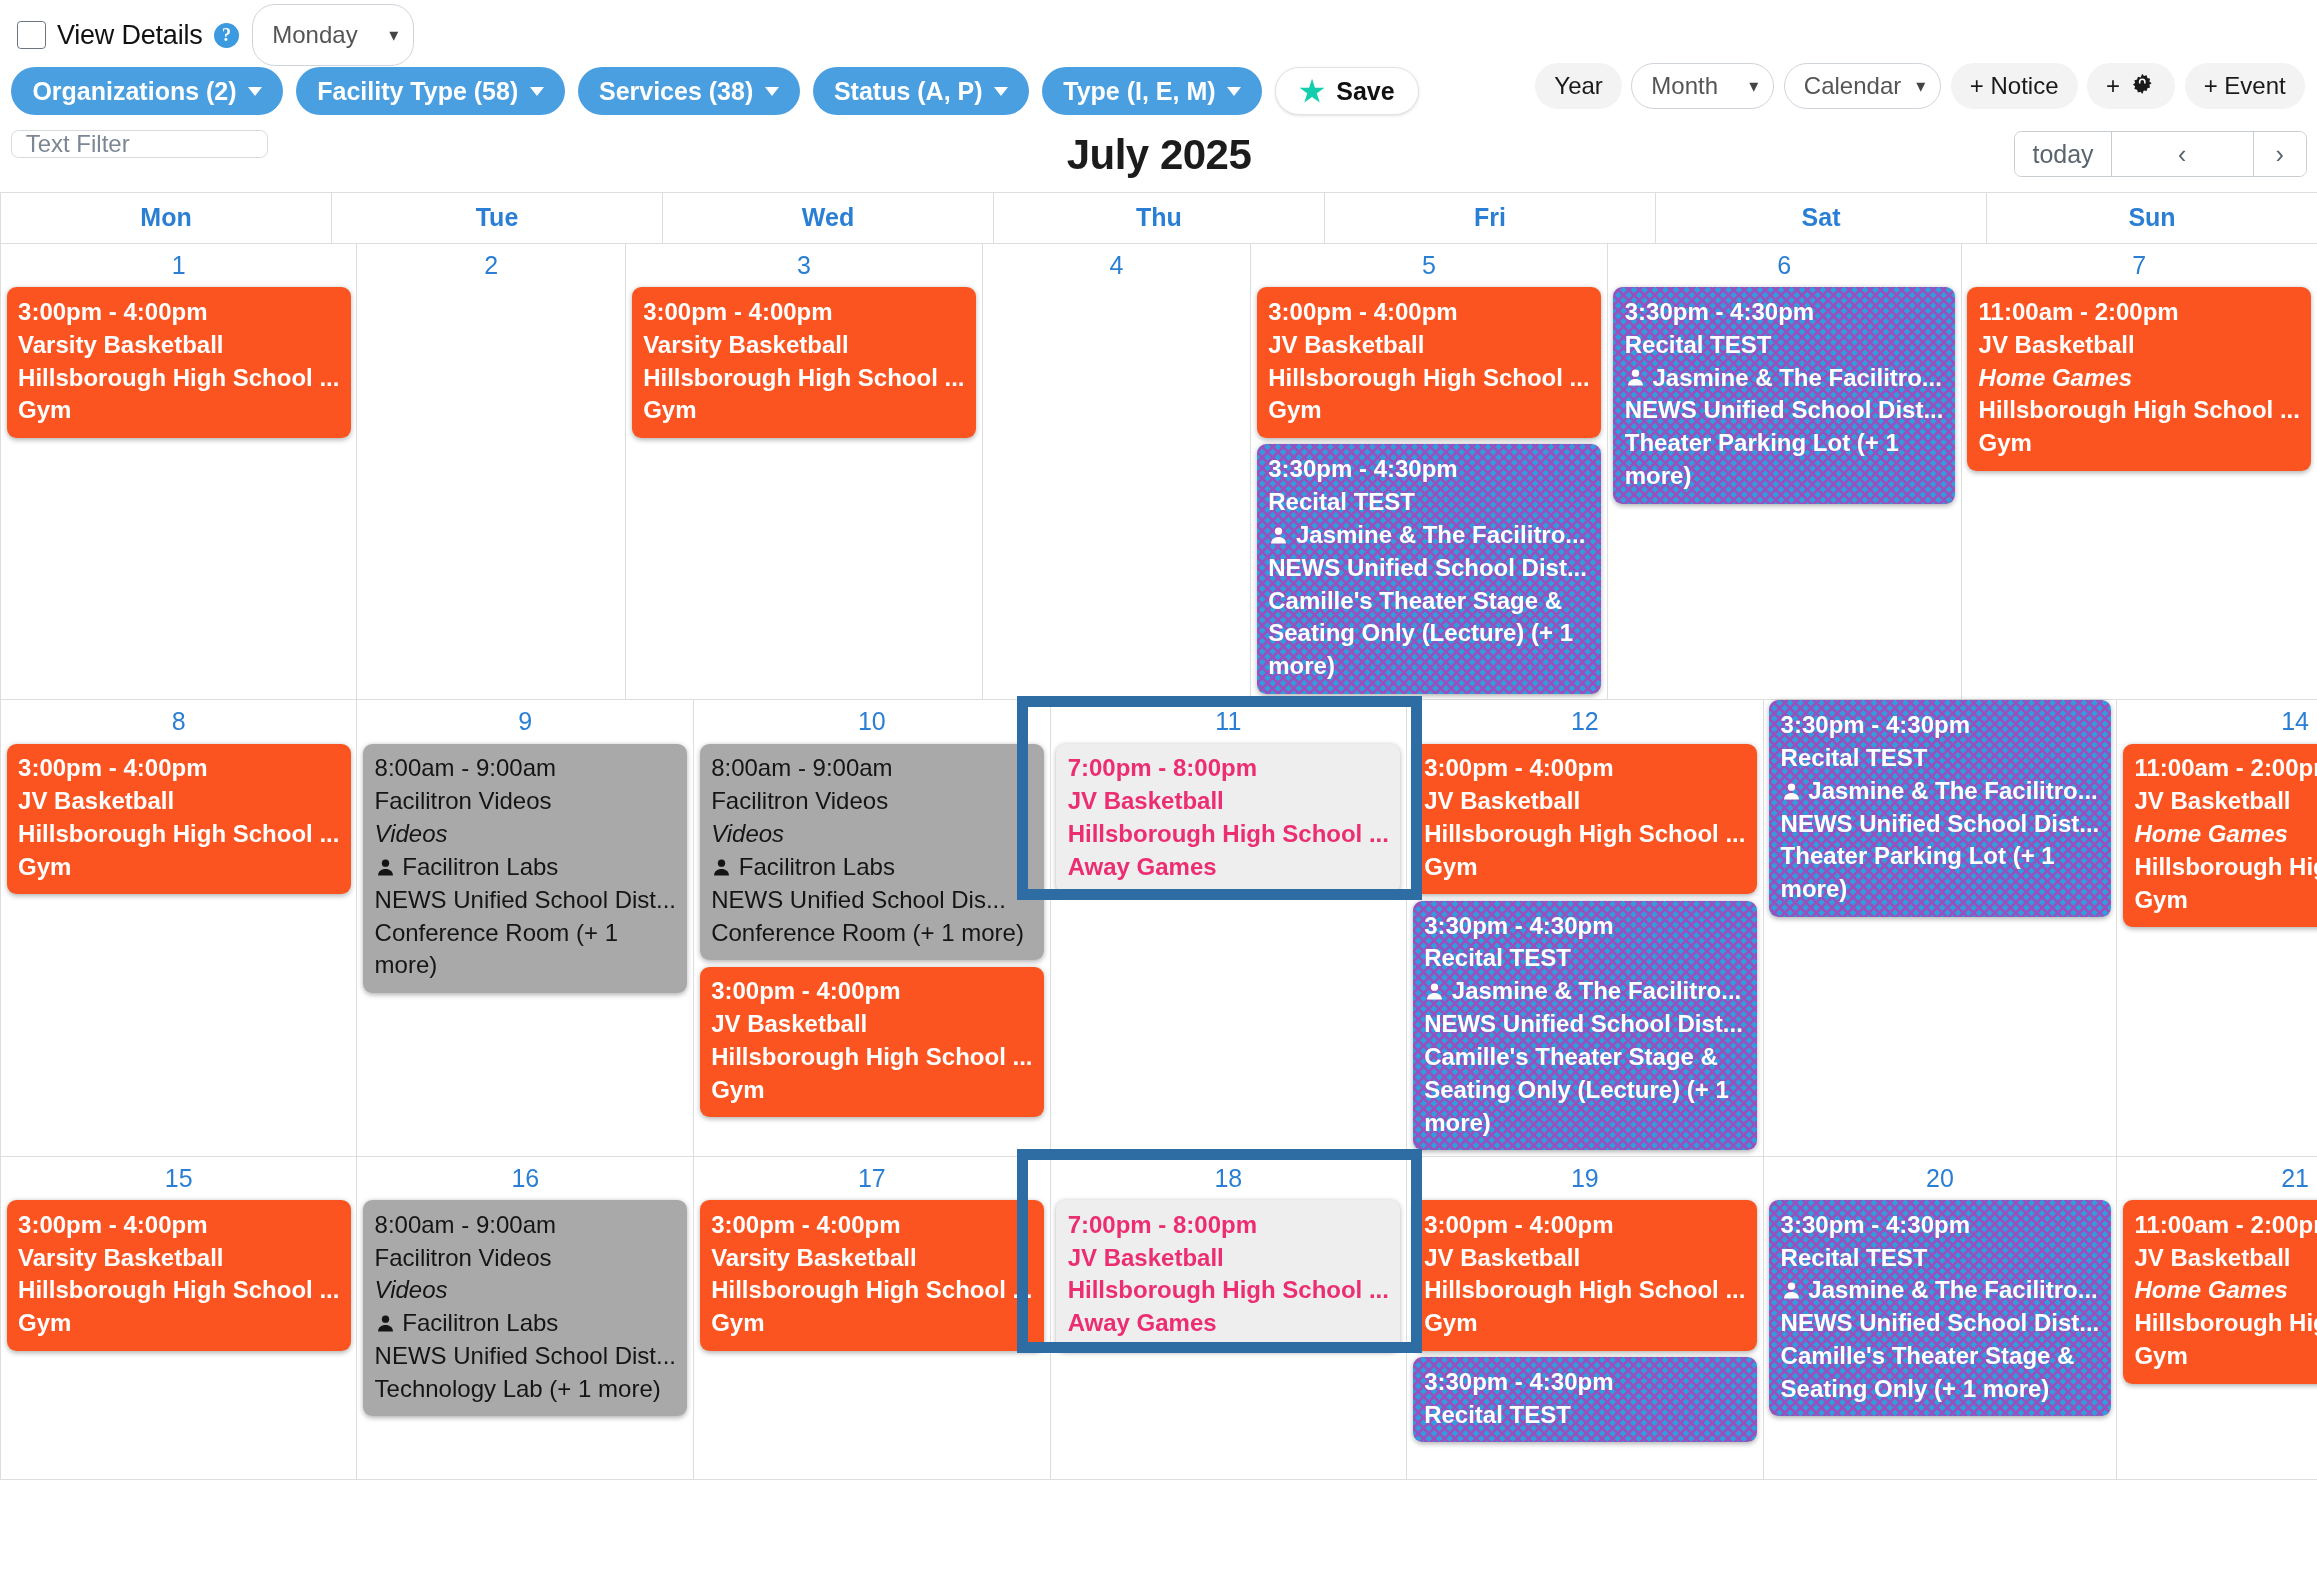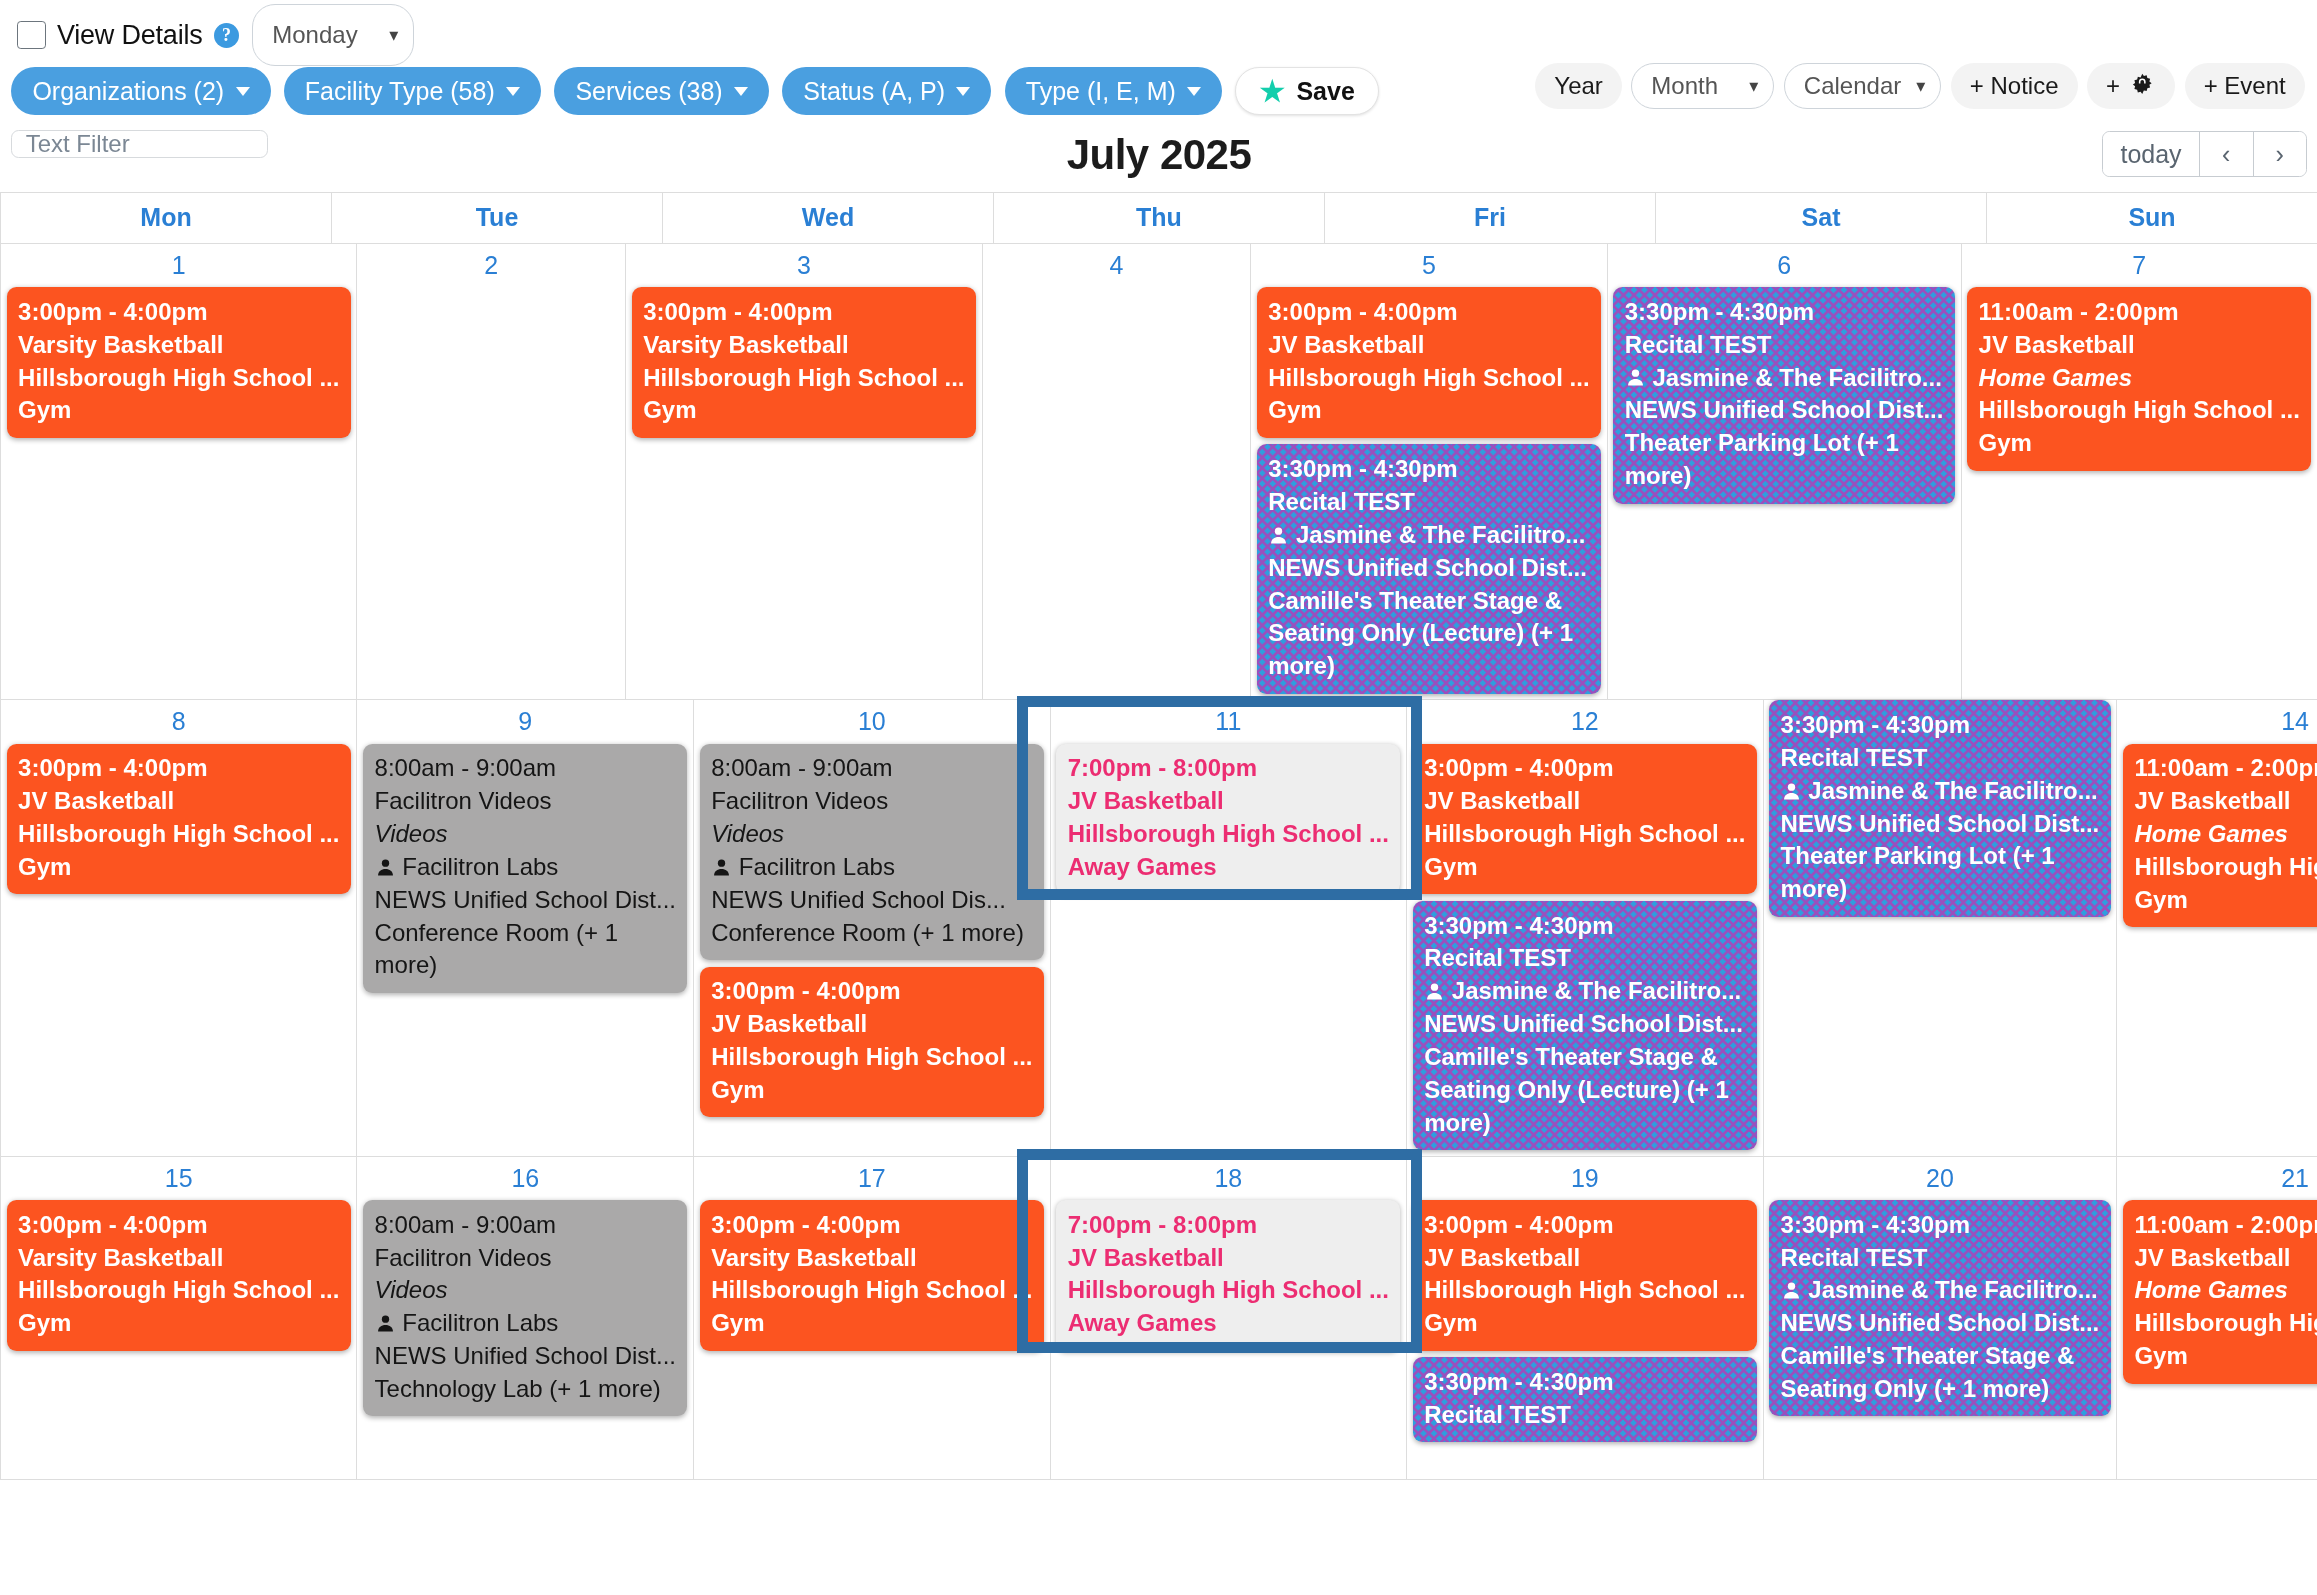--- a/index.html
+++ b/index.html
@@ -33,21 +33,21 @@
   }
   .sel-pill .cv{ font-size:18px; color:#444; }
 
   
   #filter-row{
     display:flex; align-items:center; gap:13.3px; padding:5.7px 0 0 11.4px; height:59px;
     position:relative;
   }
   .fbtn{
     background:#4a9fe0; color:#fff; border:none; border-radius:25px;
-    height:48px; padding:0 21px; font-size:25px; font-weight:400;
+    height:48px; padding:0 21px; font-size:25px; font-weight:700;
     display:flex; align-items:center; gap:11.4px; cursor:pointer; white-space:nowrap;
   }
   .caret{ width:0;height:0;border-left:7.6px solid transparent;border-right:7.6px solid transparent;border-top:9.5px solid #fff; }
   .save-btn{
     background:#fff; color:#111; border:1px solid #e3e3e3; border-radius:25px;
     height:48px;padding:0 23px;font-size:25px;font-weight:bold;
     display:flex;align-items:center;gap:11.4px;cursor:pointer;
     box-shadow:0 1px 2.9px rgba(0,0,0,.12);
   }
   .star{ color:#13ceac; font-size:28.5px; line-height:1; }
@@ -71,21 +71,21 @@
     font-size:24px; color:#6b7280; font-family:"Liberation Sans", sans-serif;
     background:#fff;
   }
   #text-filter::placeholder{ color:#7b8794; }
   #cal-title{
     text-align:center; font-size:42px; font-weight:bold; color:#1c1c1c;
     line-height:74px; letter-spacing:-0.5px;
   }
   #nav-group{
     position:absolute; right:11.4px; top:13.3px; display:flex;
-    border:1px solid #c7ccd1; border-radius:7.6px; overflow:hidden; background:#fff;
+    border:1px solid #c7ccd1; border-radius:7.6px; overflow:hidden; background:#fff;gap:44px;
   }
   #nav-group > div{
     height:44px; display:flex;align-items:center;justify-content:center;
     font-size:25px;color:#5a6570; cursor:pointer; background:#fff;
   }
   #btn-today{ padding:0 17px; border-right:1px solid #c7ccd1; }
   .nav-arrow{ width:53px; }
   #btn-next{ border-left:1px solid #c7ccd1; }
 
   

